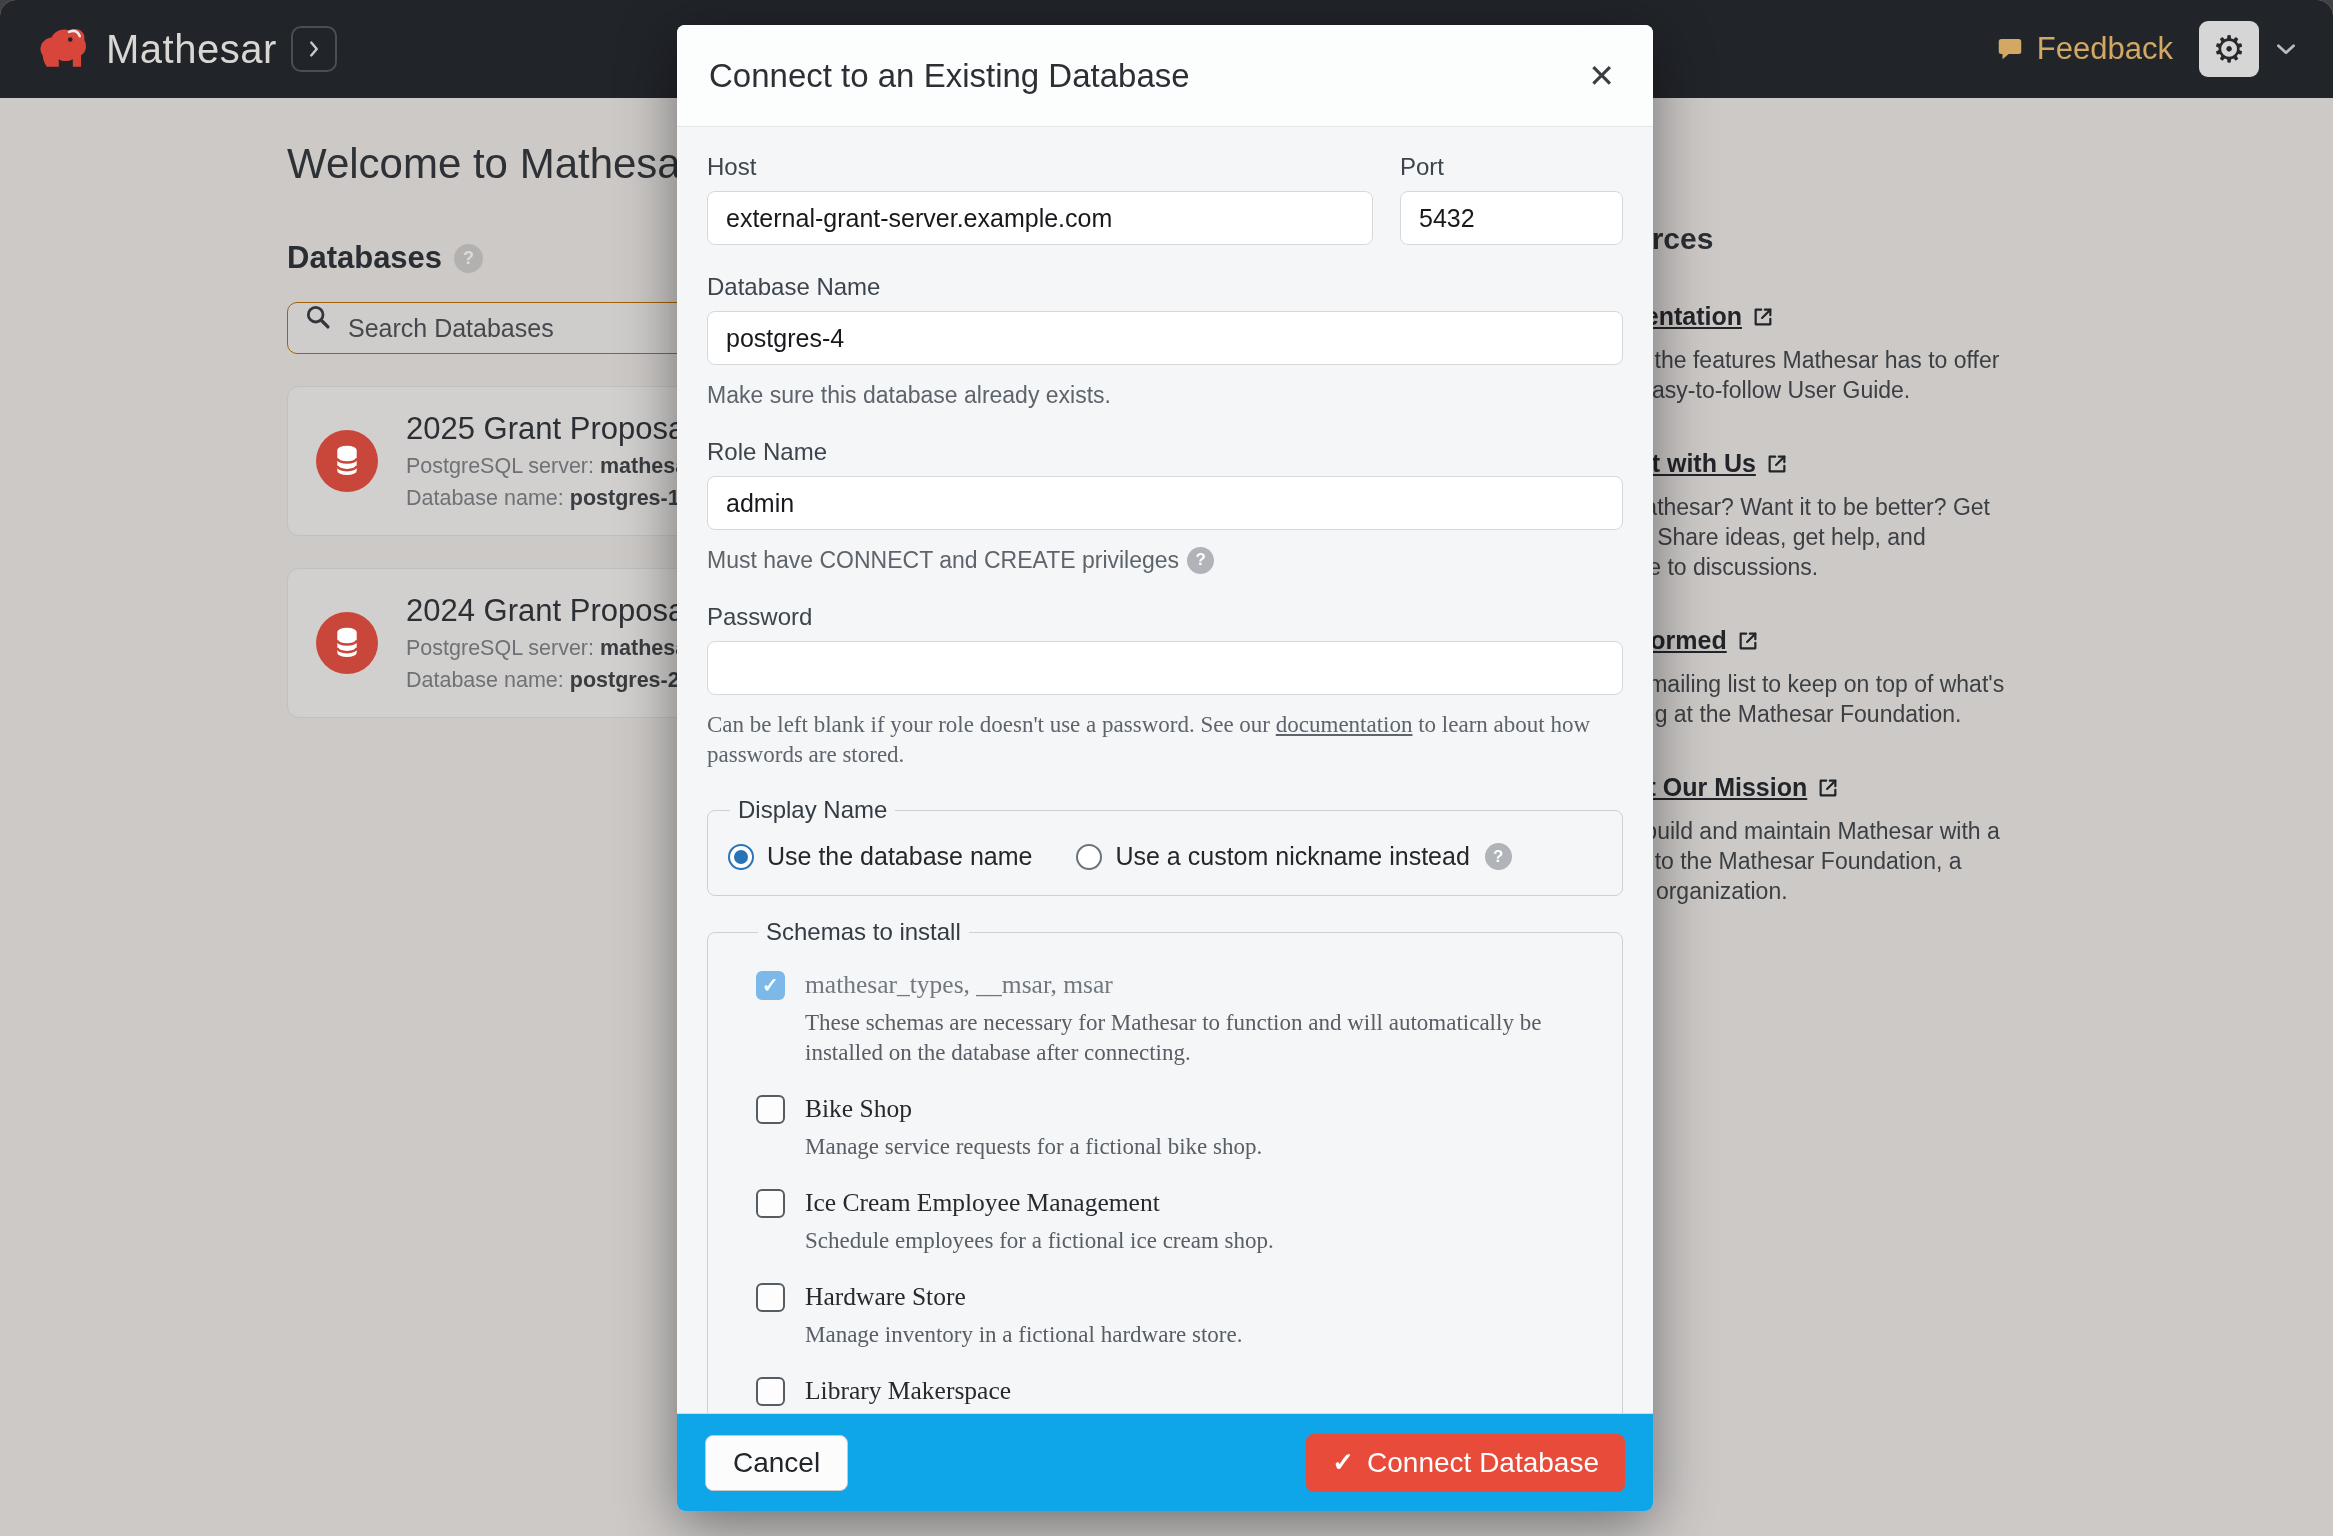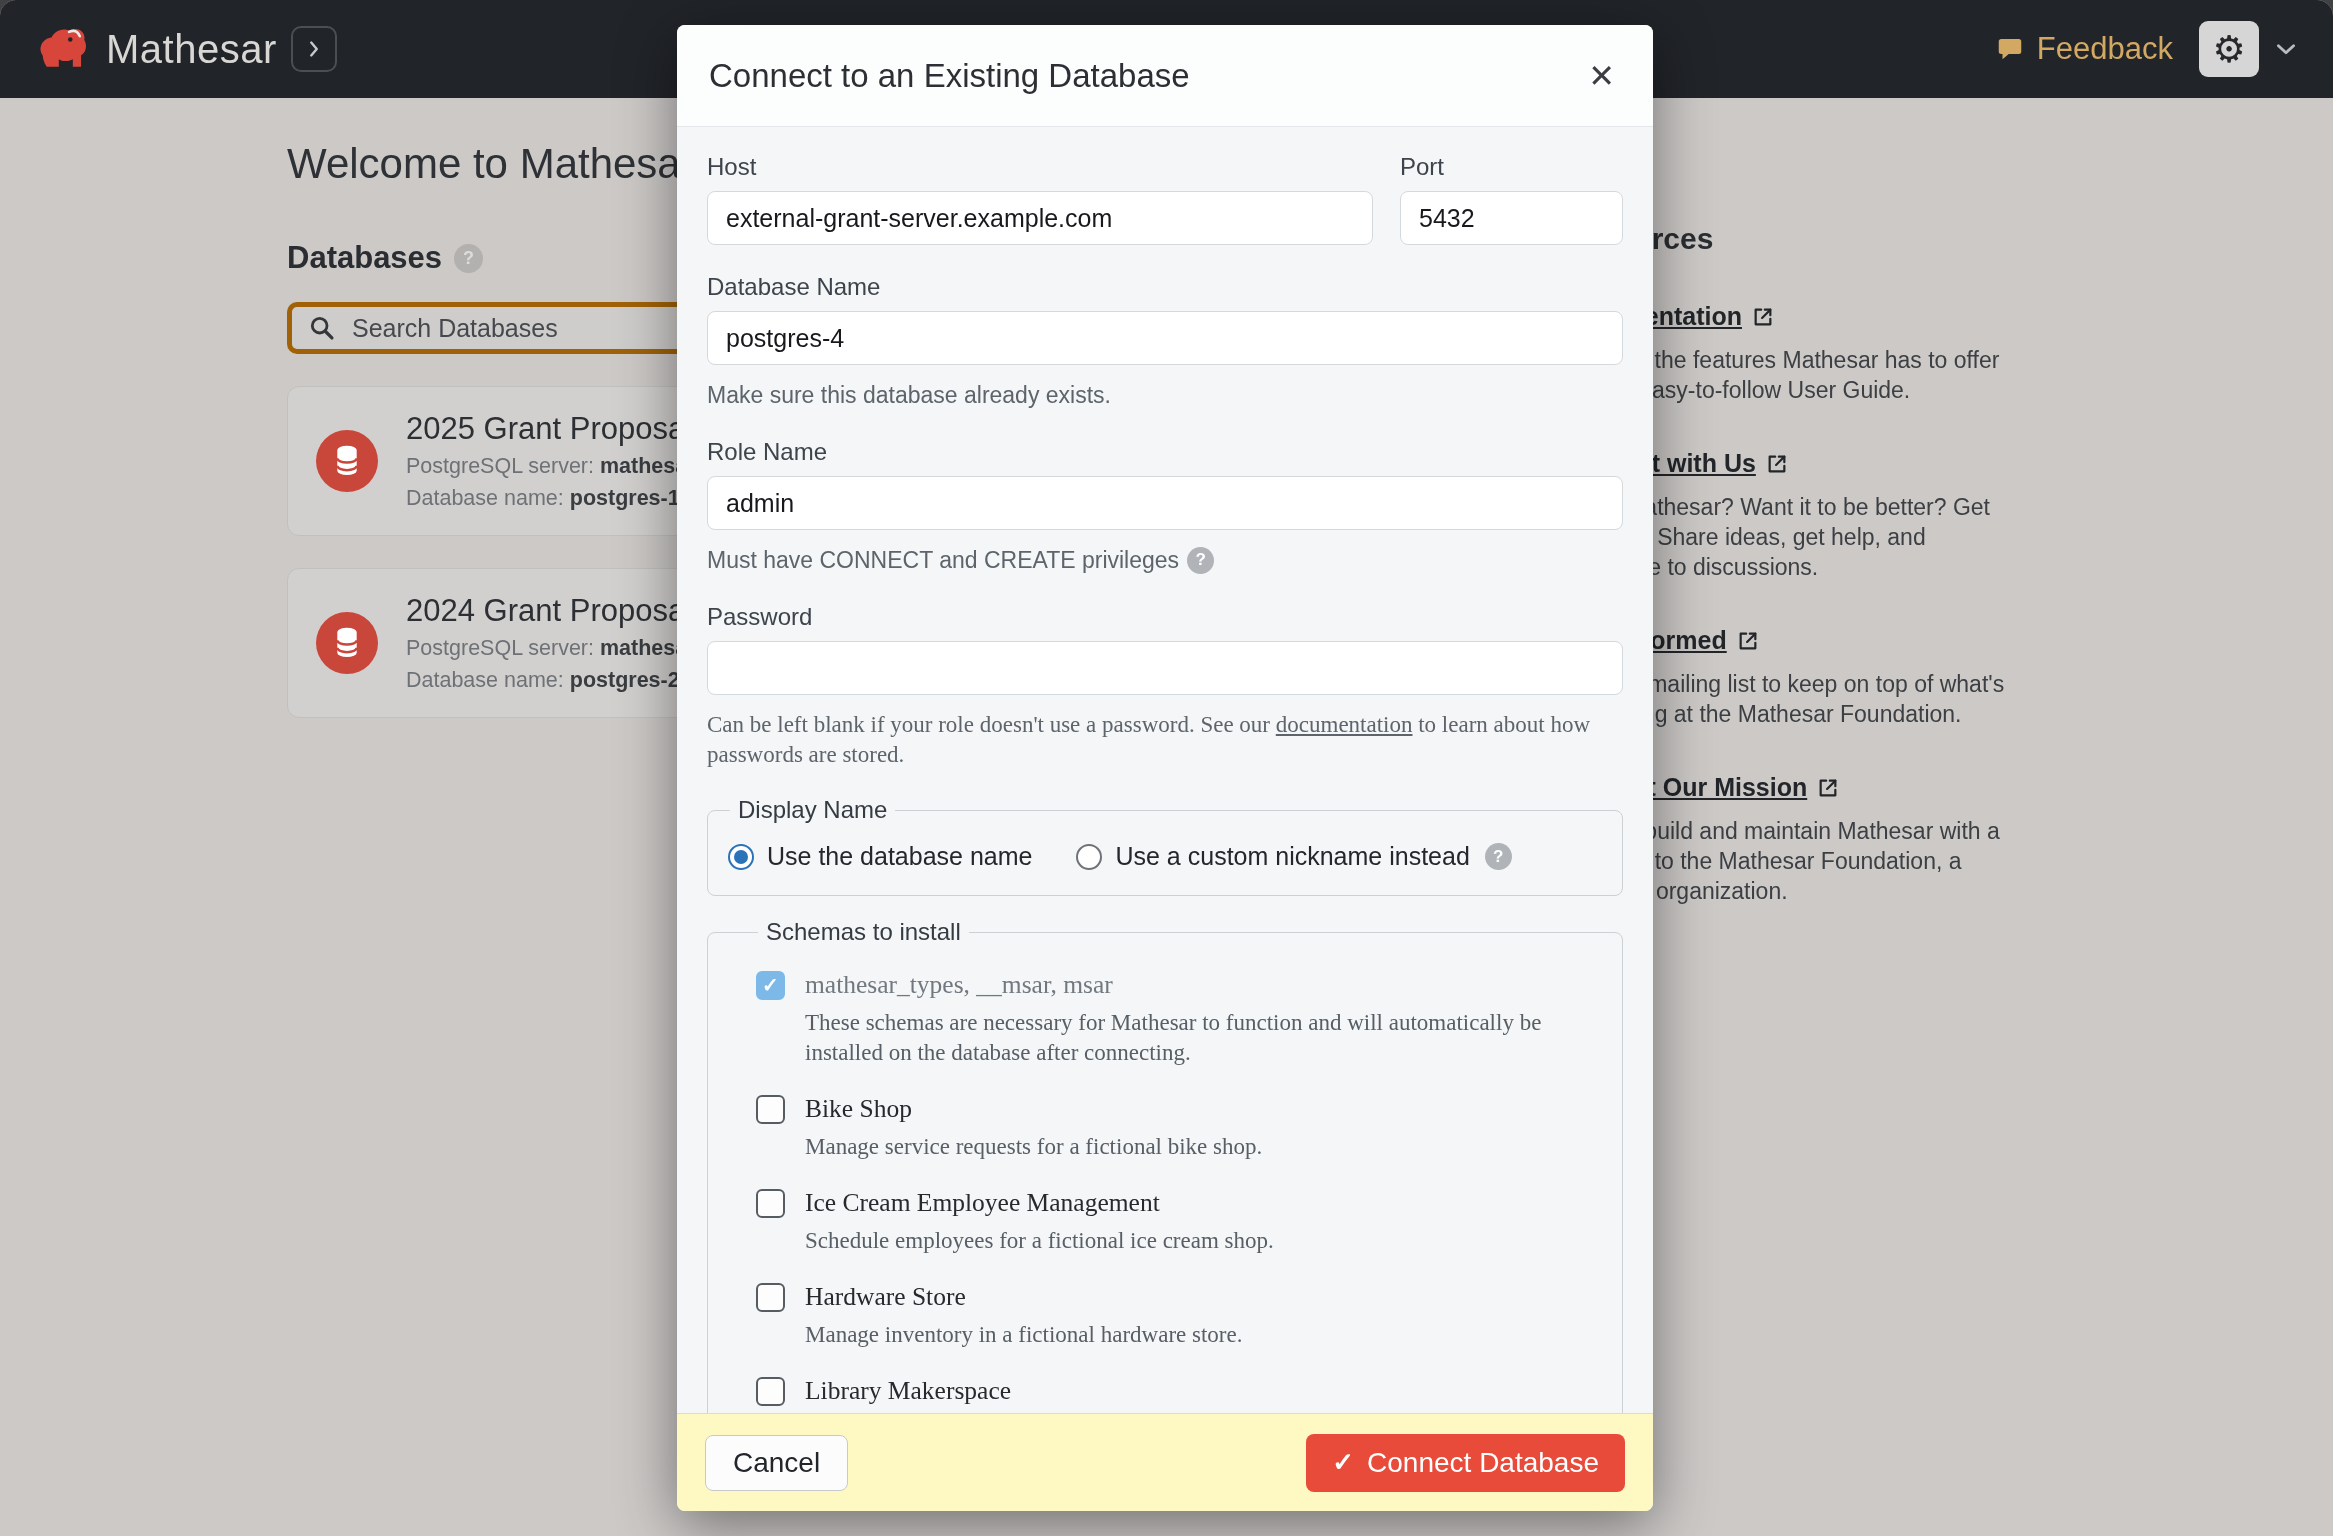--- a/index.html
+++ b/index.html
@@ -22,22 +22,22 @@
           align-items:center;justify-content:center;font-size:37px;color:#26282c;cursor:pointer;}
   .caret{color:#b9bbbe;}
 
   
   .content-left{position:absolute;left:287px;top:98px;width:830px;z-index:1;}
   .welcome{font-size:42px;font-weight:500;color:#2e3135;margin:42px 0 0;}
   .db-head-row{display:flex;align-items:center;gap:12px;margin-top:52px;}
   .db-heading{font-size:31px;font-weight:700;color:#2a2d31;}
   .help-dot{width:29px;height:29px;border-radius:50%;background:#b3b1af;color:#dedcda;
           display:inline-flex;align-items:center;justify-content:center;font-size:18px;font-weight:700;}
-  .search-box{margin-top:26px;width:620px;height:52px;background:#cfcdcb;border:5px solid #a16207;
-          border-radius:10px;display:flex;align-items:center;gap:14px;padding:0 16px;box-sizing:border-box;}
+  .search-box{margin-top:26px;width:620px;height:52px;background:#cfcdcb;border:1px solid #a16207;
+          border-radius:10px;display:flex;gap:14px;padding:0 16px;box-sizing:border-box;}
   .search-box input{border:none;outline:none;background:transparent;font-size:25px;color:#35383c;
           width:100%;font-family:"Liberation Sans",sans-serif;}
   .search-box input::placeholder{color:#45484d;opacity:1;}
   .db-card{margin-top:32px;width:660px;background:#d2d0ce;border:1px solid #c2c0be;border-radius:12px;
           padding:24px 28px;display:flex;align-items:center;gap:28px;box-sizing:border-box;cursor:pointer;}
   .db-badge{width:62px;height:62px;border-radius:50%;background:#c8463a;flex:none;
           display:flex;align-items:center;justify-content:center;}
   .db-card-title{font-size:31px;color:#2c2f33;}
   .db-card-line{font-size:21.5px;color:#6e7175;margin-top:7px;}
   .db-card-line b{color:#3a3d41;font-weight:600;}
@@ -85,21 +85,21 @@
   .schema-item{margin-top:26px;font-family:Liberation Serif, serif;}
   .schema-item:first-of-type{margin-top:14px;}
   .schema-top{display:flex;align-items:center;gap:20px;cursor:pointer;}
   .cb{width:29px;height:29px;border:2.5px solid #565c62;border-radius:6px;background:#fdfdfd;
       box-sizing:border-box;flex:none;display:flex;align-items:center;justify-content:center;}
   .cb.checked{background:#7cb9e9;border-color:#7cb9e9;color:#fff;font-size:20px;font-weight:700;}
   .cb.checked::after{content:"✓";}
   .schema-label{font-size:25.5px;color:#26292d;}
   .schema-label.muted{color:#71787f;}
   .schema-desc{font-size:23px;color:#575e65;line-height:30px;margin:8px 0 0 49px;max-width:830px;}
-  .modal-footer{height:97px;flex:none;background:#fef9c3;border-top:1px solid #dadbdc;
+  .modal-footer{height:97px;flex:none;background:#0ea5e9;border-top:1px solid #dadbdc;
       display:flex;align-items:center;justify-content:space-between;padding:0 28px;}
   .btn-cancel{background:#fcfcfc;border:1px solid #c7c9cb;border-radius:8px;font-size:28px;color:#222529;
       padding:11px 27px;cursor:pointer;font-family:"Liberation Sans",sans-serif;}
   .btn-connect{background:#e84b3a;border:none;border-radius:8px;font-size:28px;color:#ffffff;
       padding:13px 26px;cursor:pointer;display:flex;align-items:center;gap:13px;
       font-family:"Liberation Sans",sans-serif;}
   .btn-connect .chk{font-weight:700;font-size:26px;}
   svg{display:block;}
 </style>
 </head>

